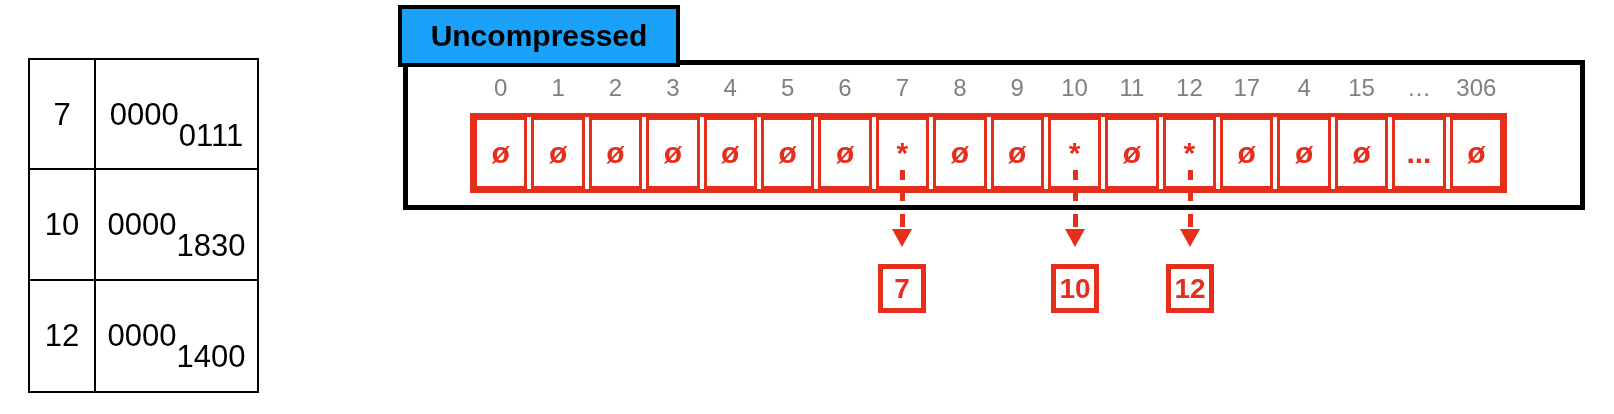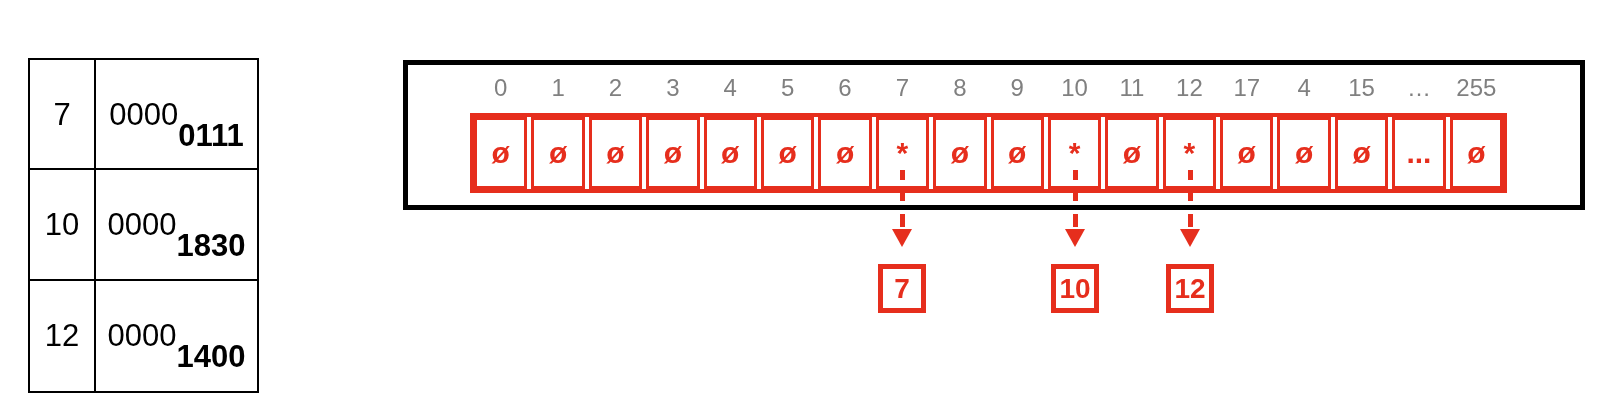--- a/index.html
+++ b/index.html
@@ -28,21 +28,21 @@
     display: grid;
     grid-template-columns: 66px 1fr;
     grid-template-rows: 1fr 1fr 1fr;
   }
   .lookup-table .tcell {
     display: flex; align-items: center; justify-content: center;
     font-size: 31px; color: #000; line-height: 1;
   }
   .lookup-table .c1 { border-right: 2px solid #000; }
   .lookup-table .rtop { border-bottom: 2px solid #000; }
-  .bits-bold { font-weight: bold; margin-top: 42px; }
+  .bits-bold { font-weight: normal; margin-top: 42px; }
 
   
   .uncompressed-label {
     position: absolute;
     left: 398px; top: 5px;
     width: 282px; height: 62px;
     background: var(--blue);
     border: 4px solid #000;
     display: flex; align-items: center; justify-content: center;
     font-size: 30px; font-weight: bold; color: #000;
@@ -147,20 +147,23 @@
         <span>0000</span>
         <span class="bits-bold">1830</span>
       </div>
     <div class="tcell c1">12</div>
     <div class="tcell">
         <span>0000</span>
         <span class="bits-bold">1400</span>
       </div>
   </div>
 
+  <div class="uncompressed-label">
+    <span>Uncompressed</span>
+  </div>
 
   <div class="bitmap-box"></div>
 
   <div class="index-row">
     <span class="idx">0</span>
     <span class="idx">1</span>
     <span class="idx">2</span>
     <span class="idx">3</span>
     <span class="idx">4</span>
     <span class="idx">5</span>
@@ -168,21 +171,21 @@
     <span class="idx">7</span>
     <span class="idx">8</span>
     <span class="idx">9</span>
     <span class="idx">10</span>
     <span class="idx">11</span>
     <span class="idx">12</span>
     <span class="idx">17</span>
     <span class="idx">4</span>
     <span class="idx">15</span>
     <span class="idx">…</span>
-    <span class="idx">255</span>
+    <span class="idx">306</span>
   </div>
 
   <div class="cell-row">
     <div class="cell">ø</div>
     <div class="cell">ø</div>
     <div class="cell">ø</div>
     <div class="cell">ø</div>
     <div class="cell">ø</div>
     <div class="cell">ø</div>
     <div class="cell">ø</div>

